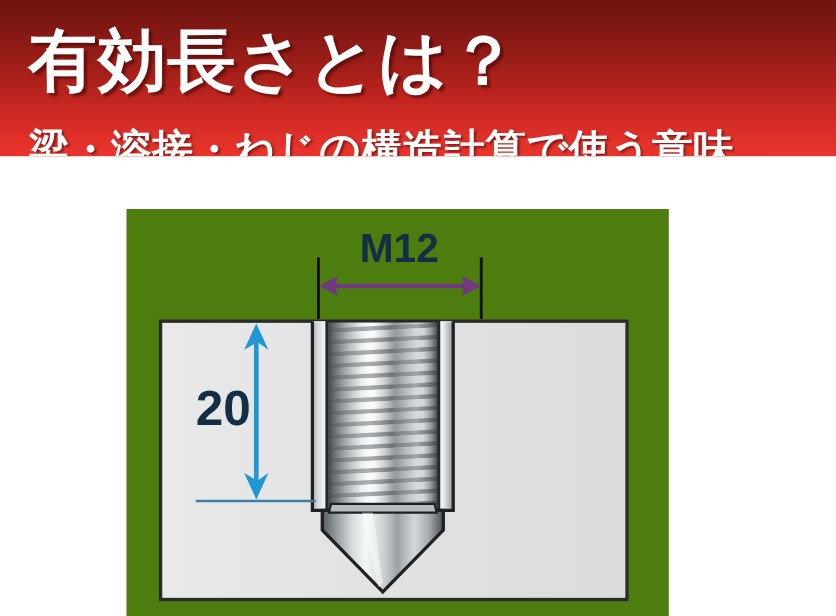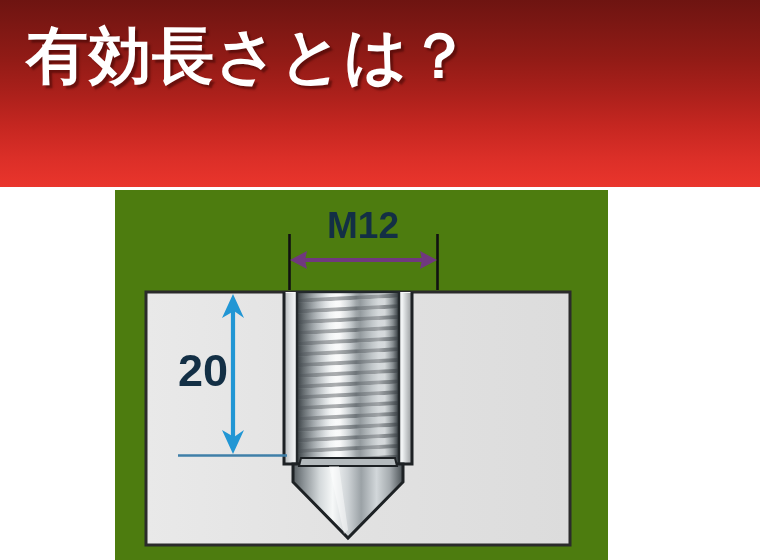--- a/index.html
+++ b/index.html
@@ -19,21 +19,21 @@
     height: 560px;
     background: #ffffff;
   }
 
   
   #header-banner {
     position: absolute;
     left: 0;
     top: 0;
     width: 760px;
-    height: 187px;
+    height: 142px;
     background: linear-gradient(to bottom,
         #6e1411 0%,
         #7b1713 12%,
         #921b16 32%,
         #ab201b 50%,
         #c62721 68%,
         #dc2f28 85%,
         #ea352c 100%);
     overflow: hidden;
   }
@@ -84,20 +84,21 @@
     fill: #132f45;
   }
 </style>
 </head>
 <body>
 
 <div id="page">
 
   <div id="header-banner">
     <div id="header-title">有効長さとは？</div>
+    <div id="header-subtitle">梁・溶接・ねじの構造計算で使う意味</div>
   </div>
 
   <div id="diagram-panel">
 
     <svg id="diagram-svg" width="493" height="370" viewBox="0 0 493 370">
       <defs>
 
         <linearGradient id="blockGrad" x1="0" y1="0" x2="1" y2="0">
           <stop offset="0%" stop-color="#e9e9e9"></stop>
           <stop offset="45%" stop-color="#e2e2e2"></stop>

